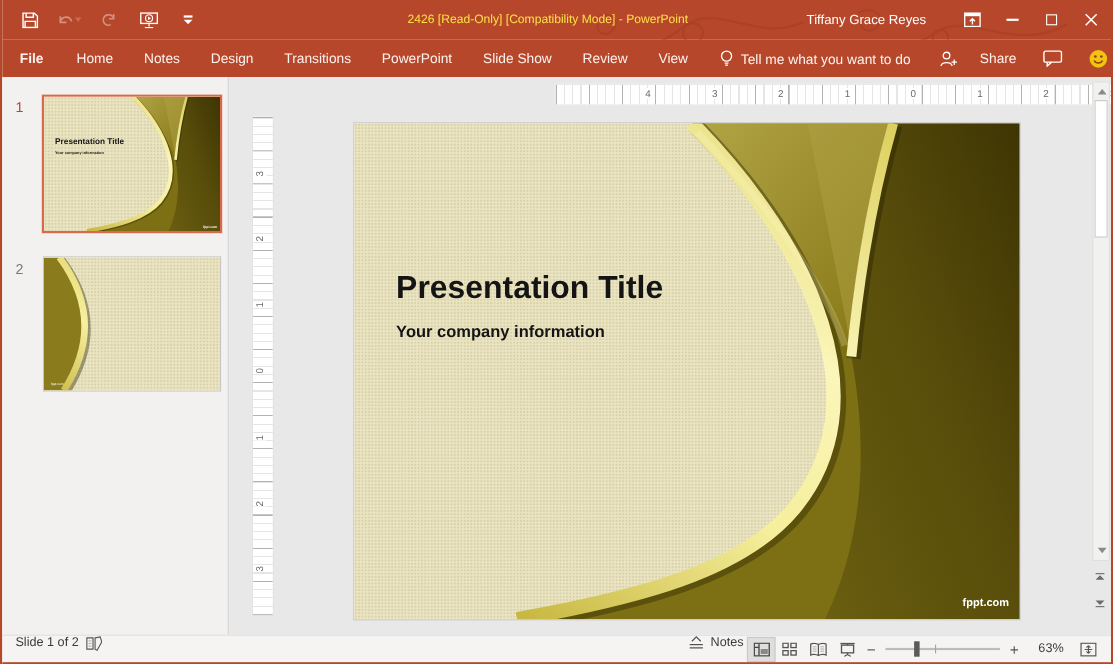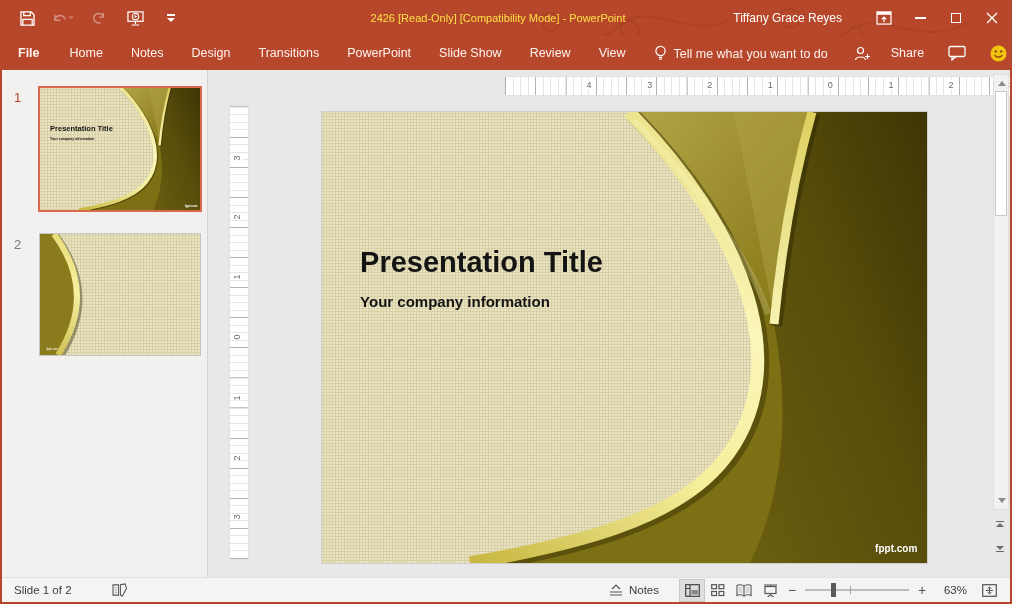--- a/index.html
+++ b/index.html
@@ -84,21 +84,21 @@
   .navbtn { position:absolute; right:3px; width:14px; height:16px; display:flex; flex-direction:column; align-items:center; justify-content:center; cursor:pointer; }
   .navbtn .t { width:0; height:0; border-left:4px solid transparent; border-right:4px solid transparent; }
   .prev-slide { top:446px; } .next-slide { top:470px; }
   .prev-slide .t { border-bottom:4px solid #6a6a6a; margin:1px 0; }
   .next-slide .t { border-top:4px solid #6a6a6a; margin:1px 0; }
   .navbtn .bar { width:8px; height:1px; background:#6a6a6a; }
 
   
   .statusbar { position:absolute; left:0; top:577px; width:1008px; height:25px; background:#f5f4f3; border-top:1px solid #e1e0de;
                display:flex; align-items:center; font-size:11.5px; color:#3b3b3b; }
-  .statusbar .sitem { display:flex; align-items:center; gap:6px; padding:0 20px; height:25px; cursor:pointer; white-space:nowrap; }
+  .statusbar .sitem { display:flex; gap:6px; padding:0 3px; height:25px; cursor:pointer; white-space:nowrap; }
   .statusbar .grow { flex:1; }
   .viewbtn { width:26px; height:23px; display:flex; align-items:center; justify-content:center; cursor:pointer; }
   .viewbtn.active { background:#dededd; border:1px solid #c9c8c6; }
   .zoom-minus,.zoom-plus { width:18px; text-align:center; font-size:14px; color:#555; cursor:pointer; }
   .zoom-track { position:relative; width:104px; height:2px; background:#bdbcba; margin:0 4px; cursor:pointer; }
   .zoom-track .mid { position:absolute; left:43%; top:-3px; width:1px; height:8px; background:#a5a4a2; }
   .zoom-handle { position:absolute; left:25%; top:-6px; width:5px; height:14px; background:#5a5a5a; }
   .zoom-pct { width:36px; text-align:right; margin-right:9px; }
   .redline { position:absolute; left:0; top:602px; width:1008px; height:2px; background:#b7472a; }
 

